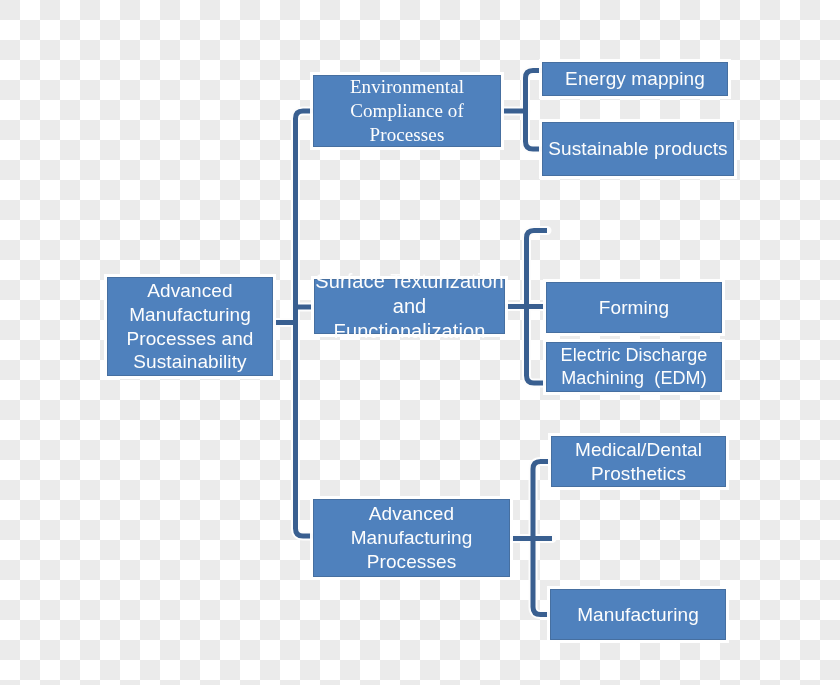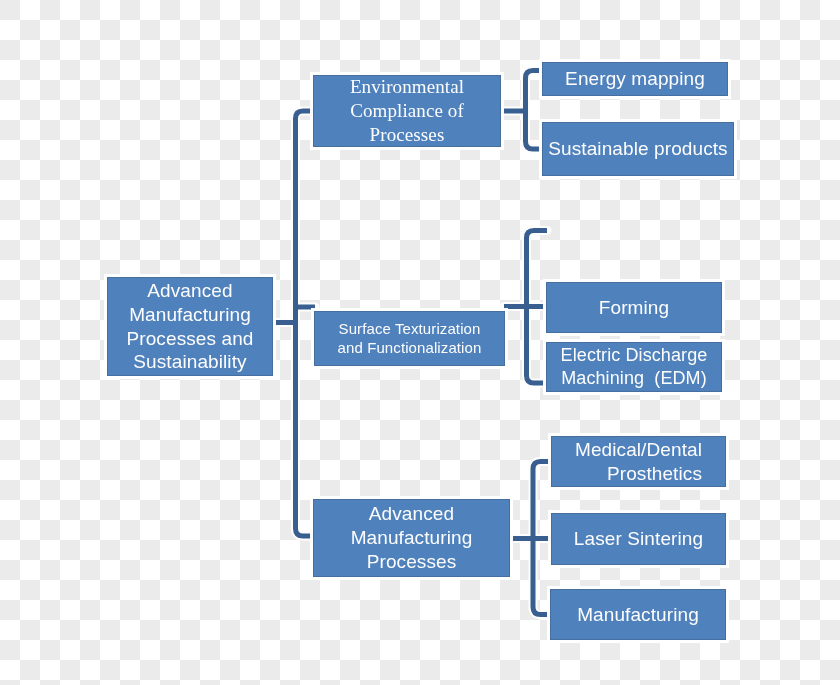--- a/index.html
+++ b/index.html
@@ -29,28 +29,28 @@
     justify-content: center;
     text-align: center;
     white-space: pre-wrap;
     font-size: 19px;
     line-height: 1.26;
     box-shadow: 0 0 0 3px rgba(255,255,255,0.97);
     letter-spacing: 0.1px;
   }
   .node.root   { left:107px; top:277px; width:166px; height:99px; }
   .node.b1     { left:313px; top:75px;  width:188px; height:72px;font-family:Liberation Serif, serif; }
-  .node.b2     { left:314px; top:279px; width:191px; height:55px; font-size:15px;margin-top:32px; }
+  .node.b2     { left:314px; top:279px; width:191px; height:55px; font-size:20px; }
   .node.b3     { left:313px; top:499px; width:197px; height:78px; }
   .node.c1a    { left:542px; top:62px;  width:186px; height:34px; }
   .node.c1b    { left:542px; top:122px; width:192px; height:54px; }
   .node.c2a    { left:546px; top:205px; width:176px; height:51px; }
   .node.c2b    { left:546px; top:282px; width:176px; height:51px; }
   .node.c2c    { left:546px; top:342px; width:176px; height:50px; font-size:18px; }
-  .node.c3a    { left:551px; top:436px; width:175px; height:51px;text-align:right; }
+  .node.c3a    { left:551px; top:436px; width:175px; height:51px; }
   .node.c3b    { left:551px; top:513px; width:175px; height:52px; }
   .node.c3c    { left:550px; top:589px; width:176px; height:51px; }
 </style>
 </head>
 <body>
 
 <div class="canvas">
 
   <svg class="connectors" viewBox="0 0 840 685" xmlns="http://www.w3.org/2000/svg">
     <defs>
@@ -90,16 +90,15 @@
 
   <div class="node c1a">Energy mapping</div>
   <div class="node c1b">Sustainable products</div>
 
   <div class="node c2b">Forming</div>
   <div class="node c2c">Electric Discharge
 Machining  (EDM)</div>
 
   <div class="node c3a">Medical/Dental
 Prosthetics</div>
-  <div class="node c3b">Laser Sintering</div>
   <div class="node c3c">Manufacturing</div>
 
 </div>
 
 </body></html>

